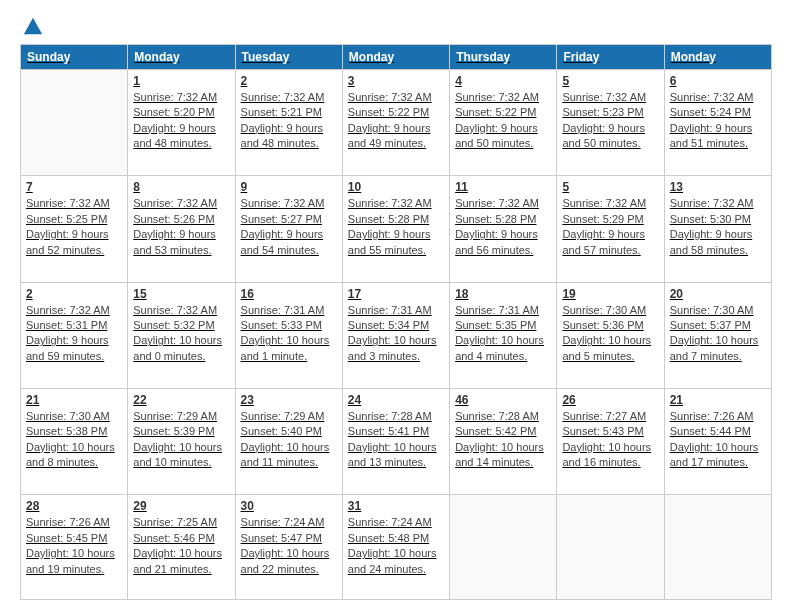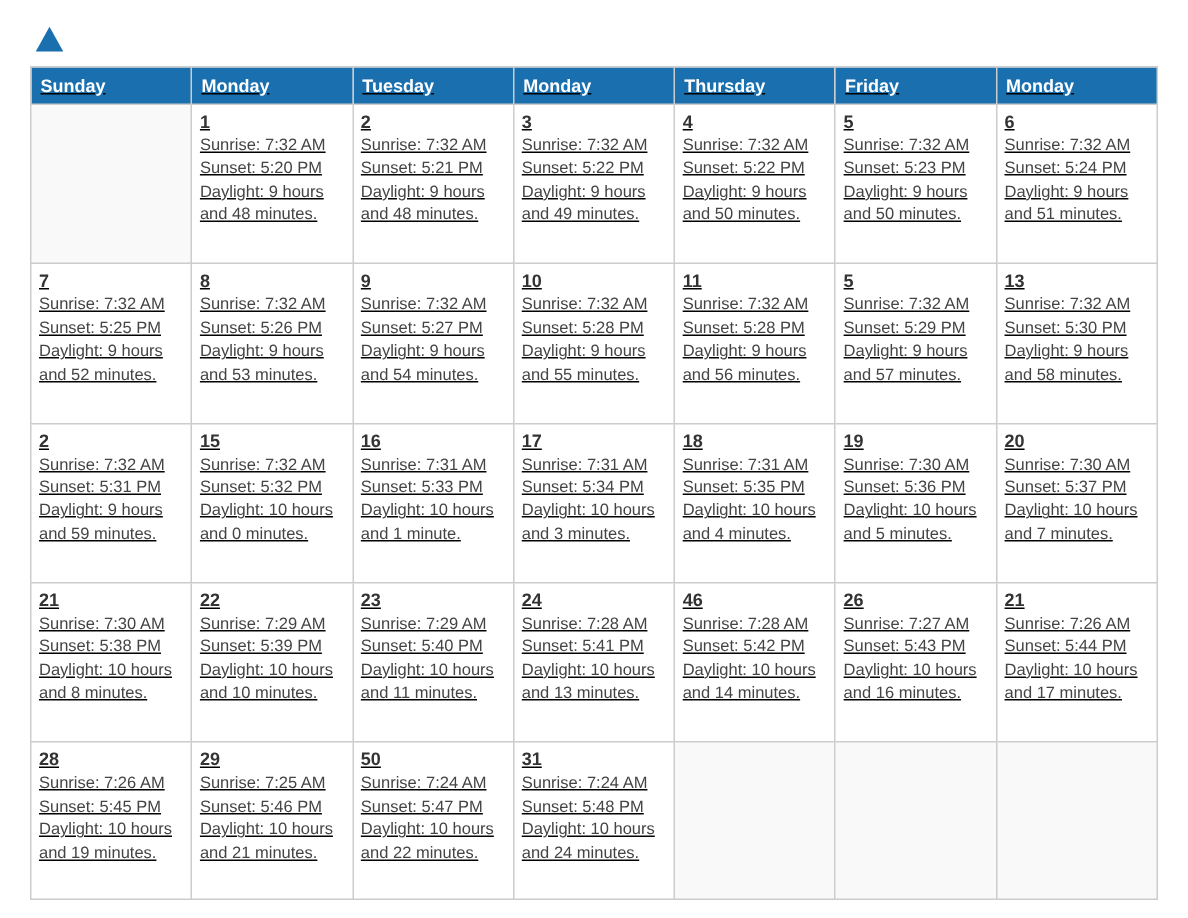--- a/index.html
+++ b/index.html
@@ -349,21 +349,21 @@
 and 19 minutes.</div>
           </td>
           <td>
             <div class="day-number">29</div>
             <div class="day-info" style="white-space: pre-line;">Sunrise: 7:25 AM
 Sunset: 5:46 PM
 Daylight: 10 hours
 and 21 minutes.</div>
           </td>
           <td>
-            <div class="day-number">50</div>
+            <div class="day-number">30</div>
             <div class="day-info" style="white-space: pre-line;">Sunrise: 7:24 AM
 Sunset: 5:47 PM
 Daylight: 10 hours
 and 22 minutes.</div>
           </td>
           <td>
             <div class="day-number">31</div>
             <div class="day-info" style="white-space: pre-line;">Sunrise: 7:24 AM
 Sunset: 5:48 PM
 Daylight: 10 hours

